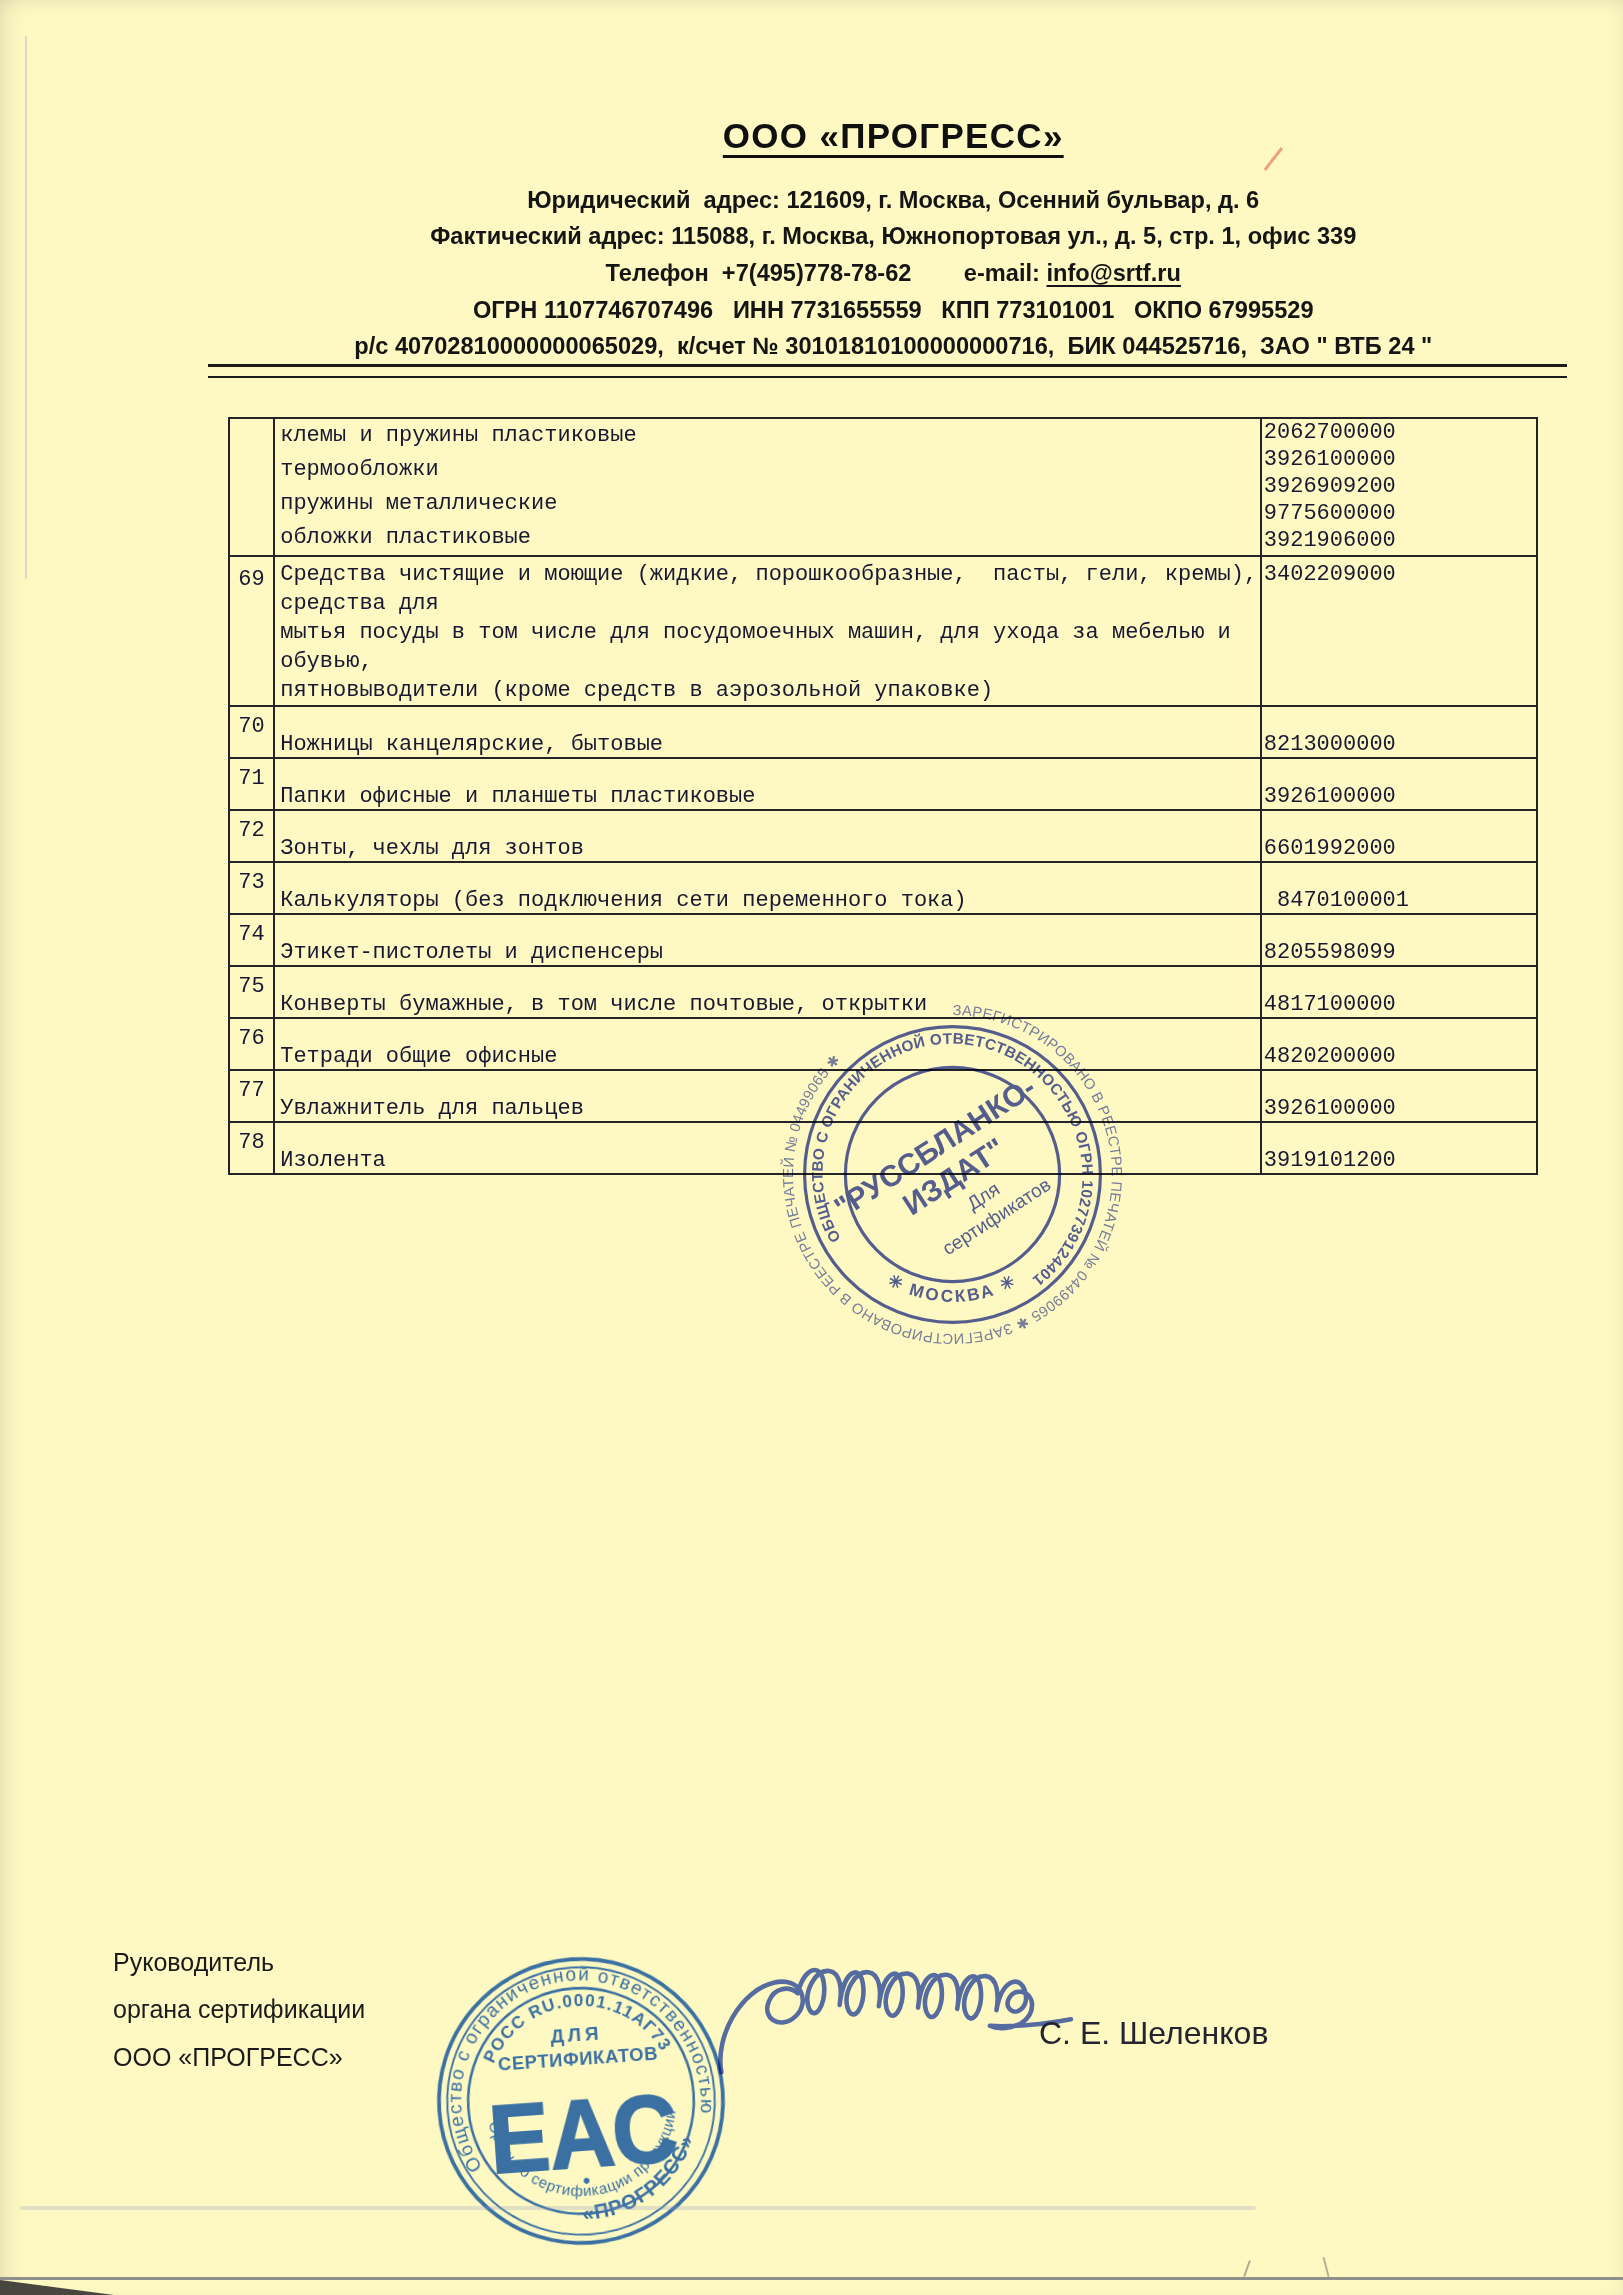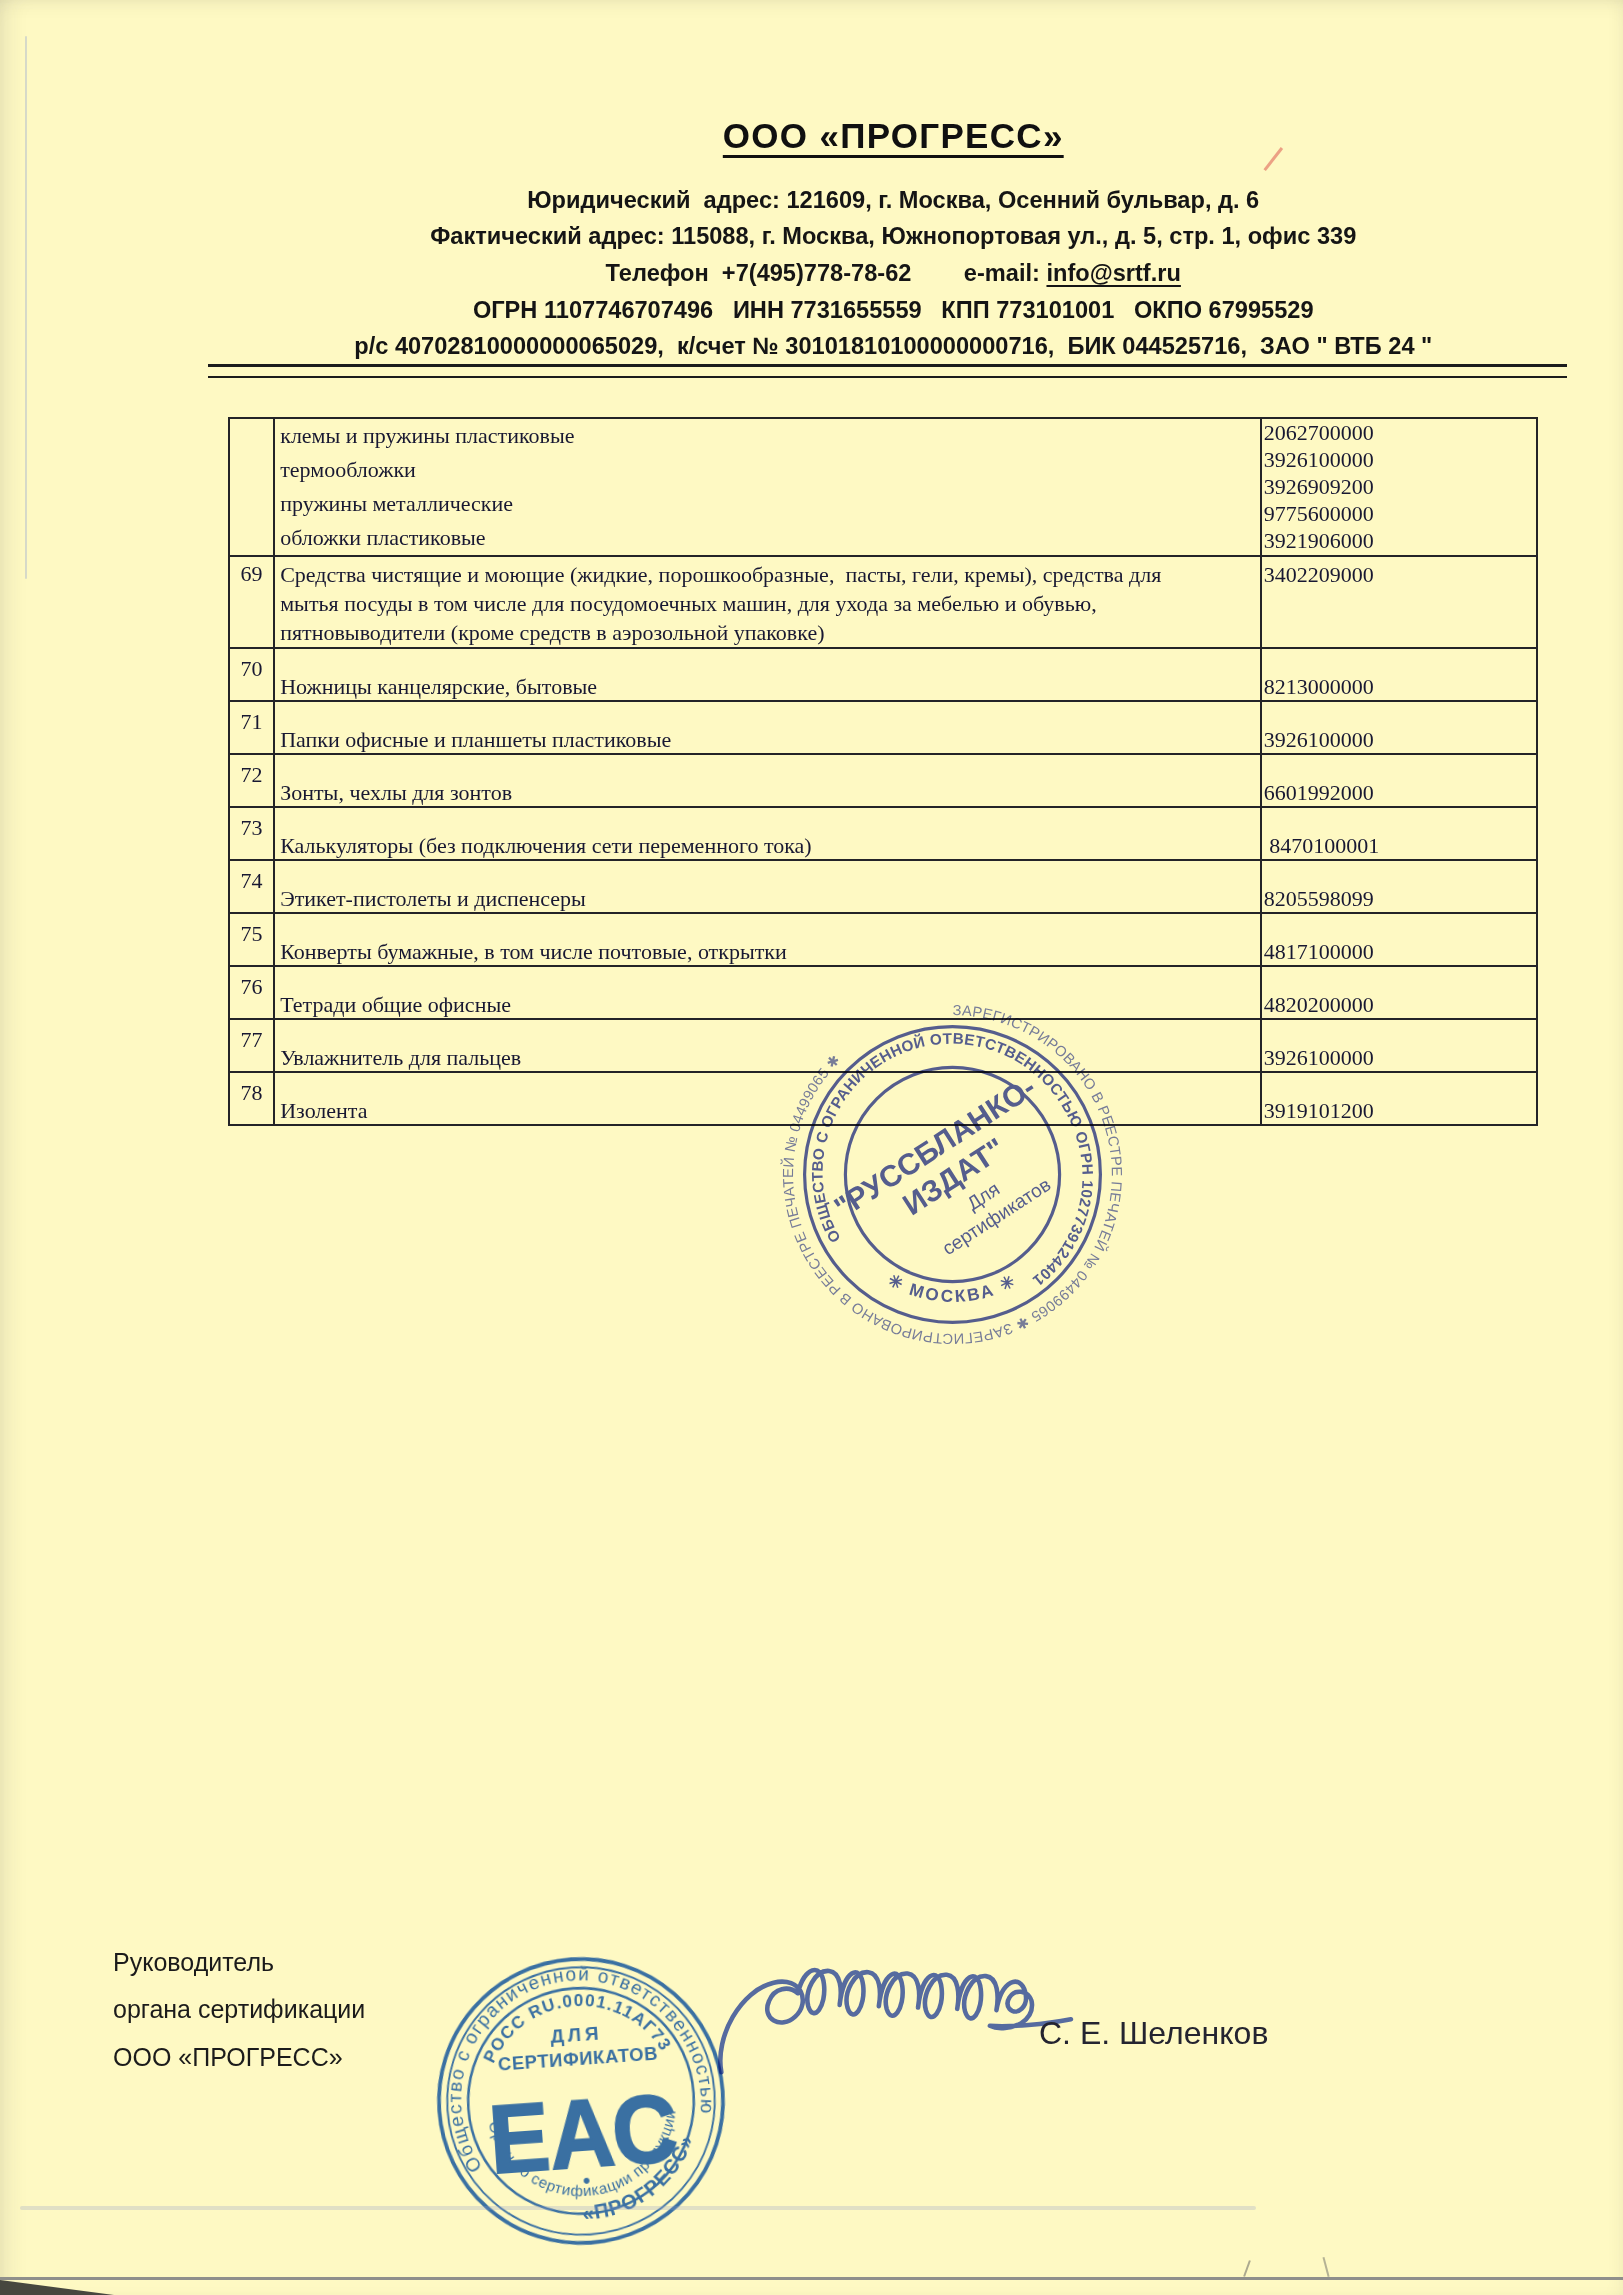--- a/index.html
+++ b/index.html
@@ -17,35 +17,35 @@
          text-decoration:underline;text-decoration-thickness:2.6px;text-underline-offset:6.5px;}
   .hline{font-size:23.6px;font-weight:bold;color:#151515;white-space:pre-wrap;
          position:absolute;left:0;right:0;text-align:center;}
   .hline.l1{top:71px}.hline.l2{top:107px}.hline.l3{top:144px}.hline.l4{top:181px}.hline.l5{top:217px}
   .email{text-decoration:underline;text-underline-offset:3.9px;}
   .double-rule{position:absolute;left:208px;top:364px;width:1359px;height:8.5px;
     border-top:3.3px solid #1c1c1c;border-bottom:2.6px solid #1c1c1c;}
   
   table.goods{position:absolute;left:228px;top:417px;width:1290px;
     border-collapse:collapse;table-layout:fixed;
-    font-family:Liberation Serif, serif;color:#181832;}
+    font-family:Liberation Mono, monospace;color:#181832;}
   table.goods td{border:2px solid #242428;border-top-width:2.6px;border-bottom-width:2.6px;
     vertical-align:top;overflow:hidden;}
   td.col-num{width:41px;text-align:center;font-size:22px;padding-top:7.9px;}
   td.col-desc{width:977px;padding:0 2.6px 0 5.2px;font-size:22px;}
   td.col-code{width:272px;padding:0 0 0 2px;font-size:22px;}
   .desc-line{white-space:pre-wrap;}
   .code-line{white-space:pre;}
   tr.row-cont{height:136px;}
   tr.row-cont .desc-line{line-height:34px;}
   tr.row-cont .code-line{line-height:27px;}
   tr.row-multi{height:92px;}
   tr.row-multi .desc-line{line-height:29px;}
   tr.row-multi .code-line{line-height:29px;}
-  tr.row-multi td.col-num{padding-top:4px;}
+  tr.row-multi td.col-num{padding-top:10px;}
   tr.row-multi td.col-desc .desc-line:first-child,tr.row-multi td.col-code .code-line{padding-top:2.6px;}
   tr.row-single{height:48px;}
   tr.row-single td{padding-top:25px;}
   tr.row-single td.col-num{padding-top:7px;}
   
   .stamp{position:absolute;mix-blend-mode:multiply;opacity:.94;}
   .round-stamp{left:774px;top:996px;}
   .eac-stamp{left:432px;top:1952px;transform:rotate(-4deg);}
   .signature{left:705px;top:1951px;}
   .fuzzy{filter:blur(1.1px);opacity:.8;}

